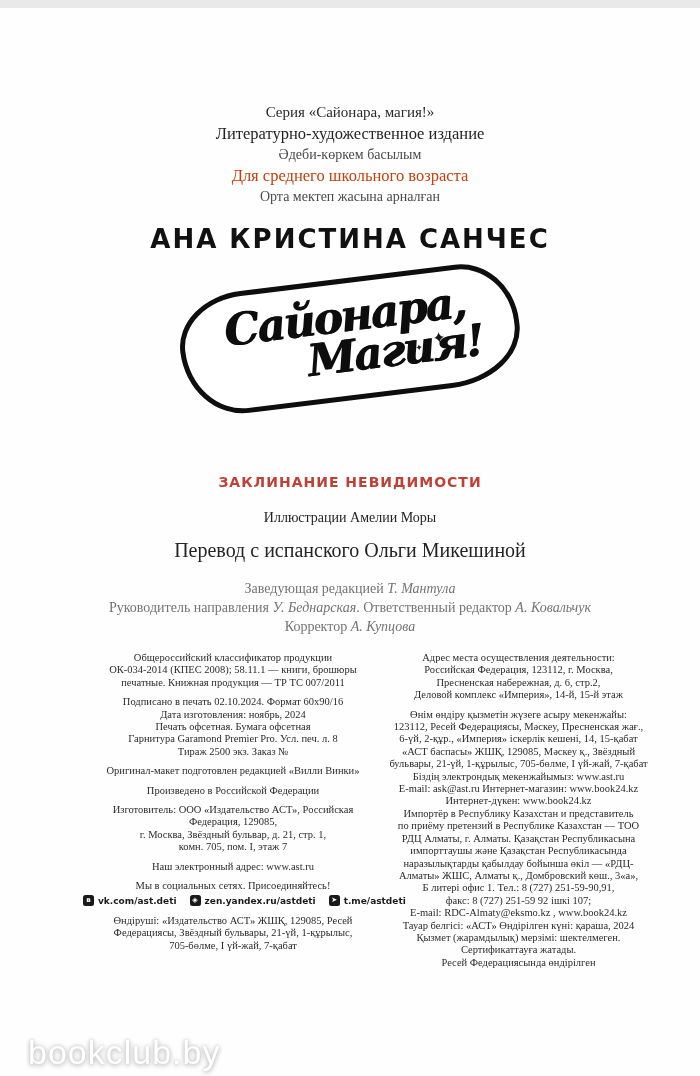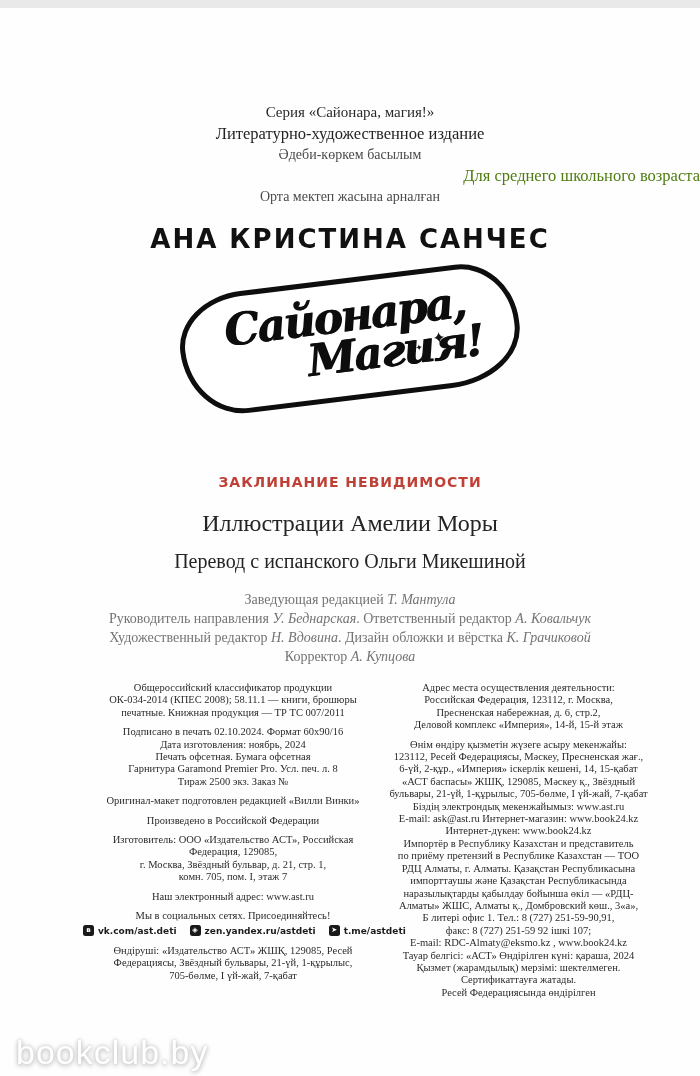--- a/index.html
+++ b/index.html
@@ -9,21 +9,21 @@
     margin:8px auto;
     background:#fefefe;
     font-family:"Liberation Serif", serif;
     color:#1e1e1e;
     overflow:hidden;
   }
   .head{padding-top:94px;text-align:center;}
   .t-series{font-size:15px;line-height:21px;color:#2a2a2a;}
   .t-edition-ru{font-size:16.5px;line-height:22px;color:#232323;}
   .t-edition-kz{font-size:14px;line-height:19px;color:#4a4a4a;}
-  .t-age-ru{font-size:16.5px;line-height:23px;color:#4d7c0f;text-align:right;}
+  .t-age-ru{font-size:16.5px;line-height:23px;color:#c2410c;}
   .t-age-kz{font-size:14px;line-height:19px;color:#4a4a4a;}
   .author{
     margin-top:18px;text-align:center;
     font-family:"DejaVu Sans", sans-serif;
     font-weight:700;font-size:26px;letter-spacing:2px;color:#111;
   }
   .logo-wrap{height:192px;margin-top:14px;text-align:center;}
   .blob{
     position:relative;display:inline-block;
     margin-top:10px;
@@ -45,21 +45,21 @@
   .sparkle{position:absolute;color:#161616;font-style:normal;}
   .sparkle.s1{right:70px;top:56px;font-size:16px;}
   .sparkle.s2{right:94px;top:68px;font-size:9px;}
   .sparkle.s3{right:58px;top:72px;font-size:10px;}
   .book-title{
     margin:14px 0 0;text-align:center;
     font-family:"DejaVu Sans", sans-serif;
     font-weight:700;font-size:14px;letter-spacing:1px;
     color:#bf4036;
   }
-  .illustr{margin-top:20px;text-align:center;font-size:24px;color:#242424;}
+  .illustr{margin-top:20px;text-align:center;font-size:14px;color:#242424;}
   .transl{margin-top:13px;text-align:center;font-size:20px;color:#242424;}
   .credits{margin-top:17px;text-align:center;font-size:14px;line-height:19px;color:#737373;}
   .credits .it{font-style:italic;}
   .columns{
     display:flex;justify-content:space-between;
     margin-top:16px;padding:0 46px 0 83px;
     text-align:center;
   }
   .col{font-size:10.5px;line-height:12.4px;color:#2b2b2b;}
   .col.left{width:300px;}
@@ -73,21 +73,21 @@
     font-weight:700;font-size:9px;color:#1b1b1b;
   }
   .soc{display:inline-flex;align-items:center;white-space:nowrap;}
   .soc-icon{
     width:11px;height:11px;margin-right:4px;
     background:#191919;color:#fff;border-radius:2.5px;
     display:inline-flex;align-items:center;justify-content:center;
     font-size:7px;line-height:1;font-family:"DejaVu Sans", sans-serif;
   }
   .watermark{
-    position:absolute;left:16px;bottom:8px;
+    position:absolute;left:28px;bottom:8px;
     font-family:"Liberation Sans", sans-serif;
     font-size:34px;letter-spacing:1px;color:#ffffff;
     text-shadow:0 0 5px #c7c7c7, 0 0 2px #d6d6d6, 0 2px 5px #cccccc;
   }
 </style>
 </head>
 <body>
 
 <div class="page">
 
@@ -115,23 +115,20 @@
 
   <div class="illustr">Иллюстрации Амелии Моры</div>
   <div class="transl">Перевод с испанского Ольги Микешиной</div>
 
   <div class="credits">
     <div class="credit-line">
       <span>Заведующая редакцией </span><span class="it">Т. Мантула</span>
     </div>
     <div class="credit-line">
       <span>Руководитель направления </span><span class="it">У. Беднарская</span><span>. Ответственный редактор </span><span class="it">А. Ковальчук</span>
-    </div>
-    <div class="credit-line">
-      <span>Художественный редактор </span><span class="it">Н. Вдовина</span><span>. Дизайн обложки и вёрстка </span><span class="it">К. Грачиковой</span>
     </div>
     <div class="credit-line">
       <span>Корректор </span><span class="it">А. Купцова</span>
     </div>
   </div>
 
   <div class="columns">
 
     <div class="col left">
       <p class="para">Общероссийский классификатор продукции

